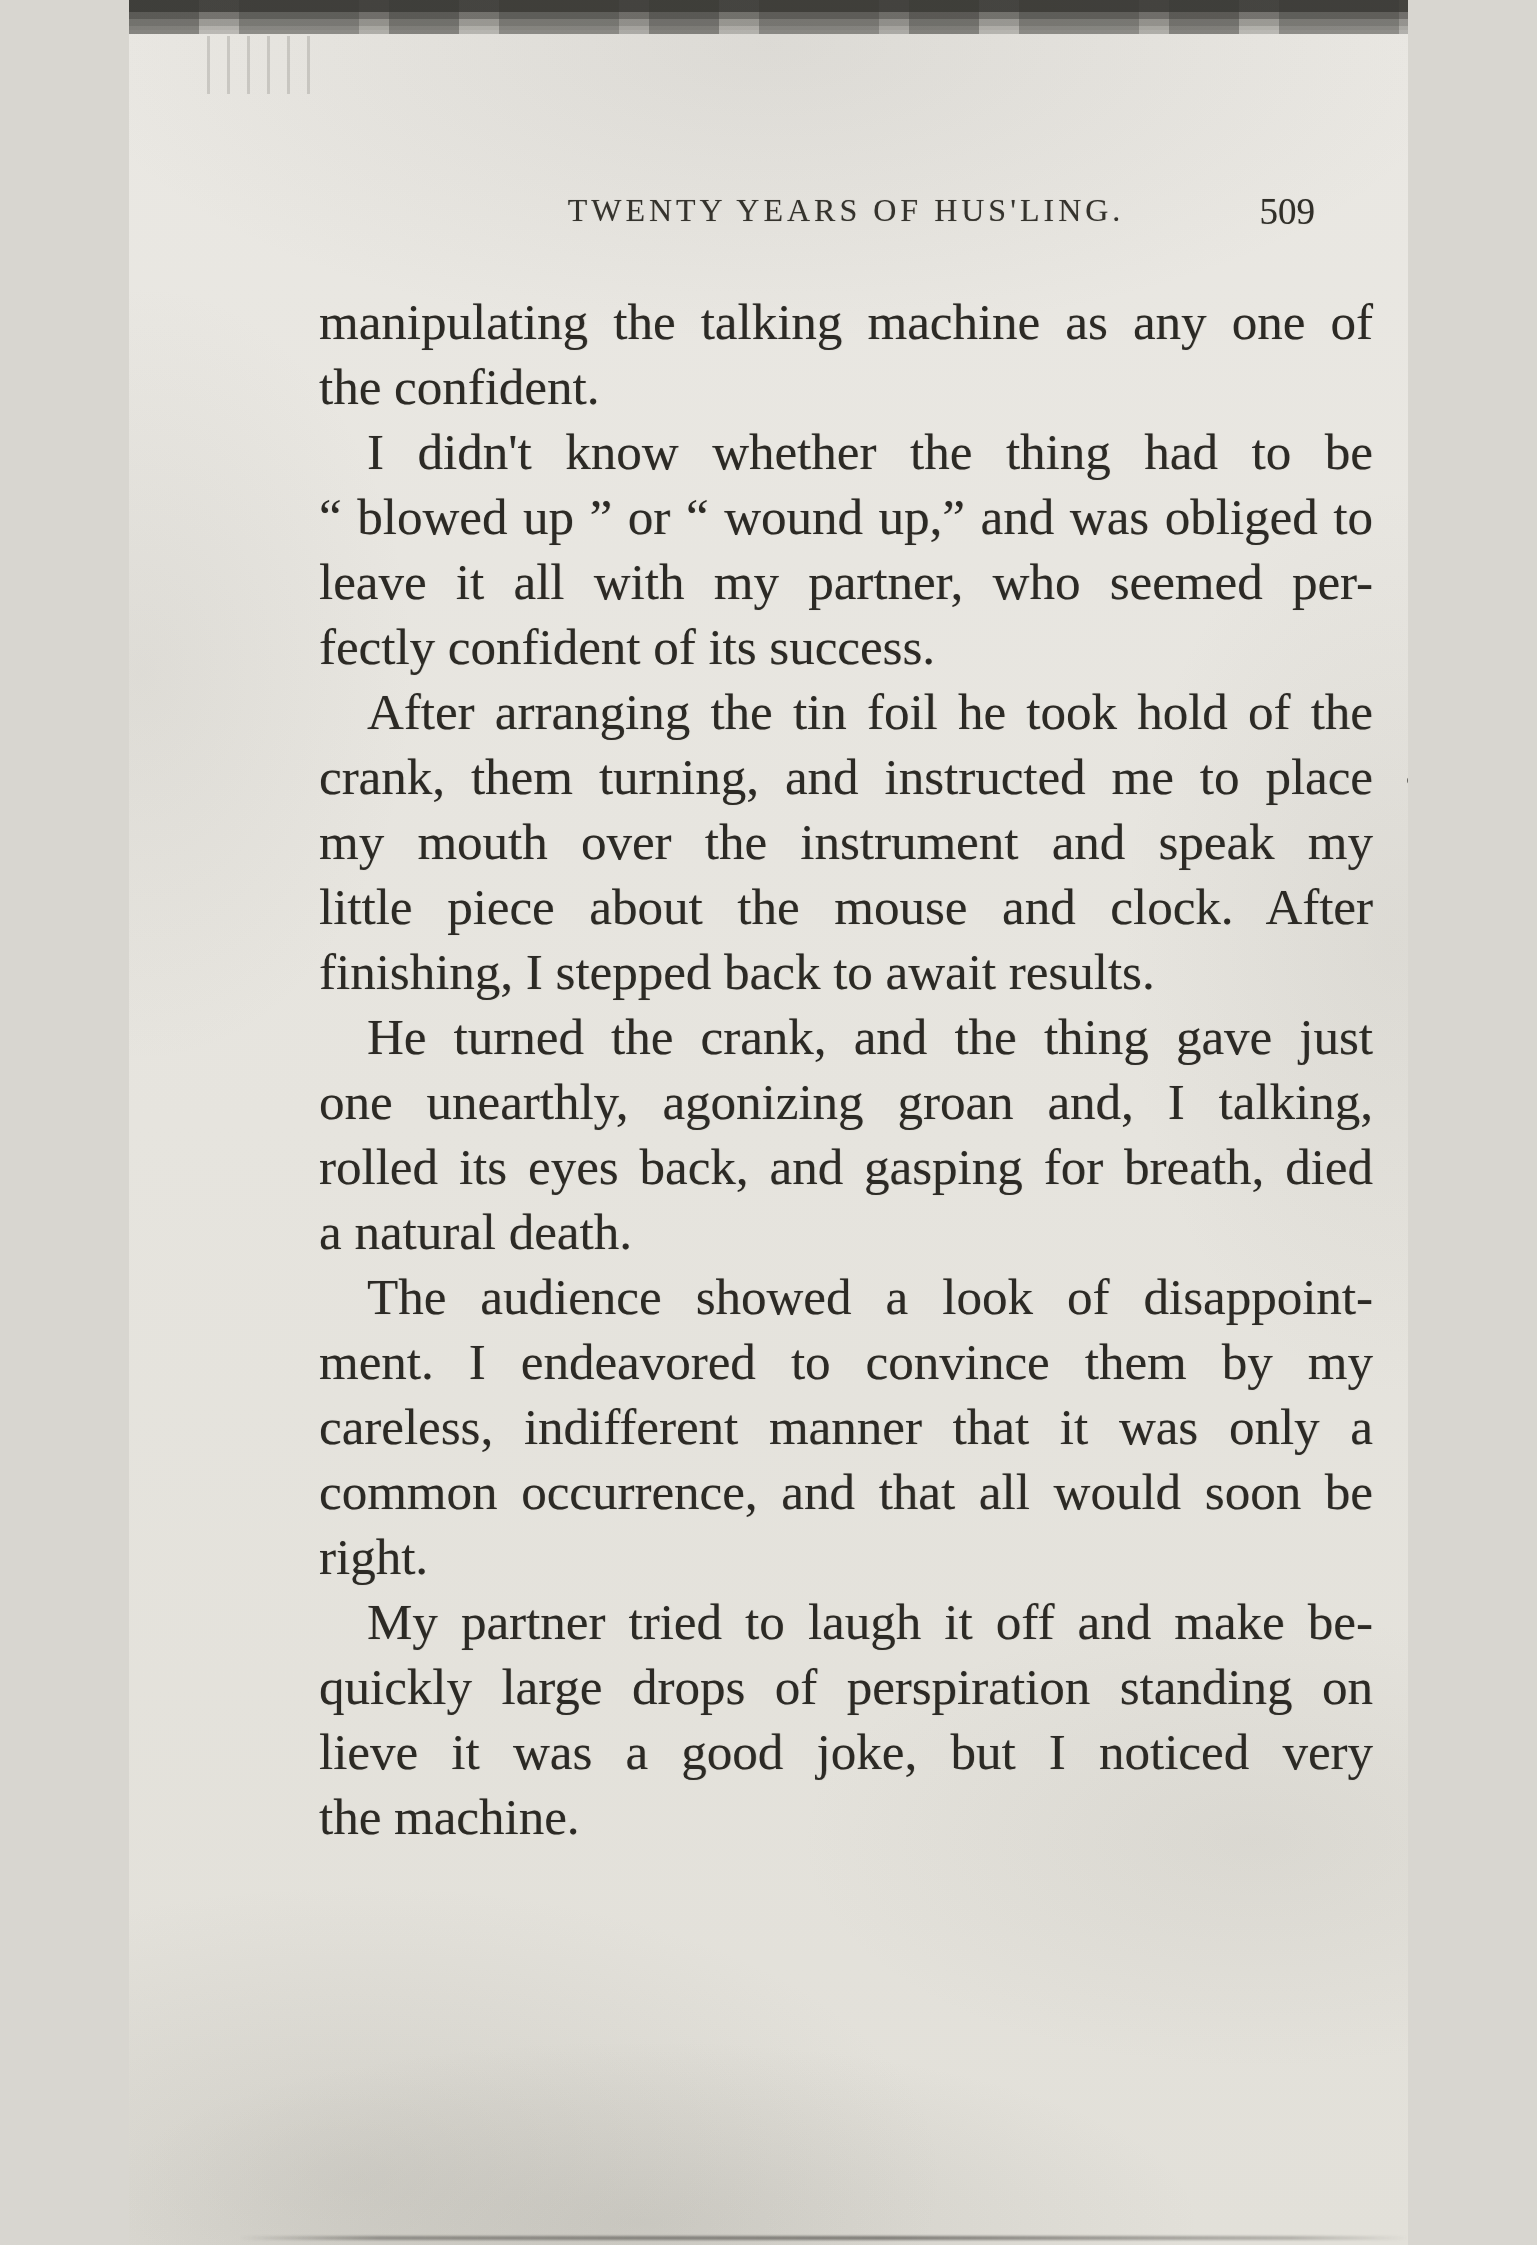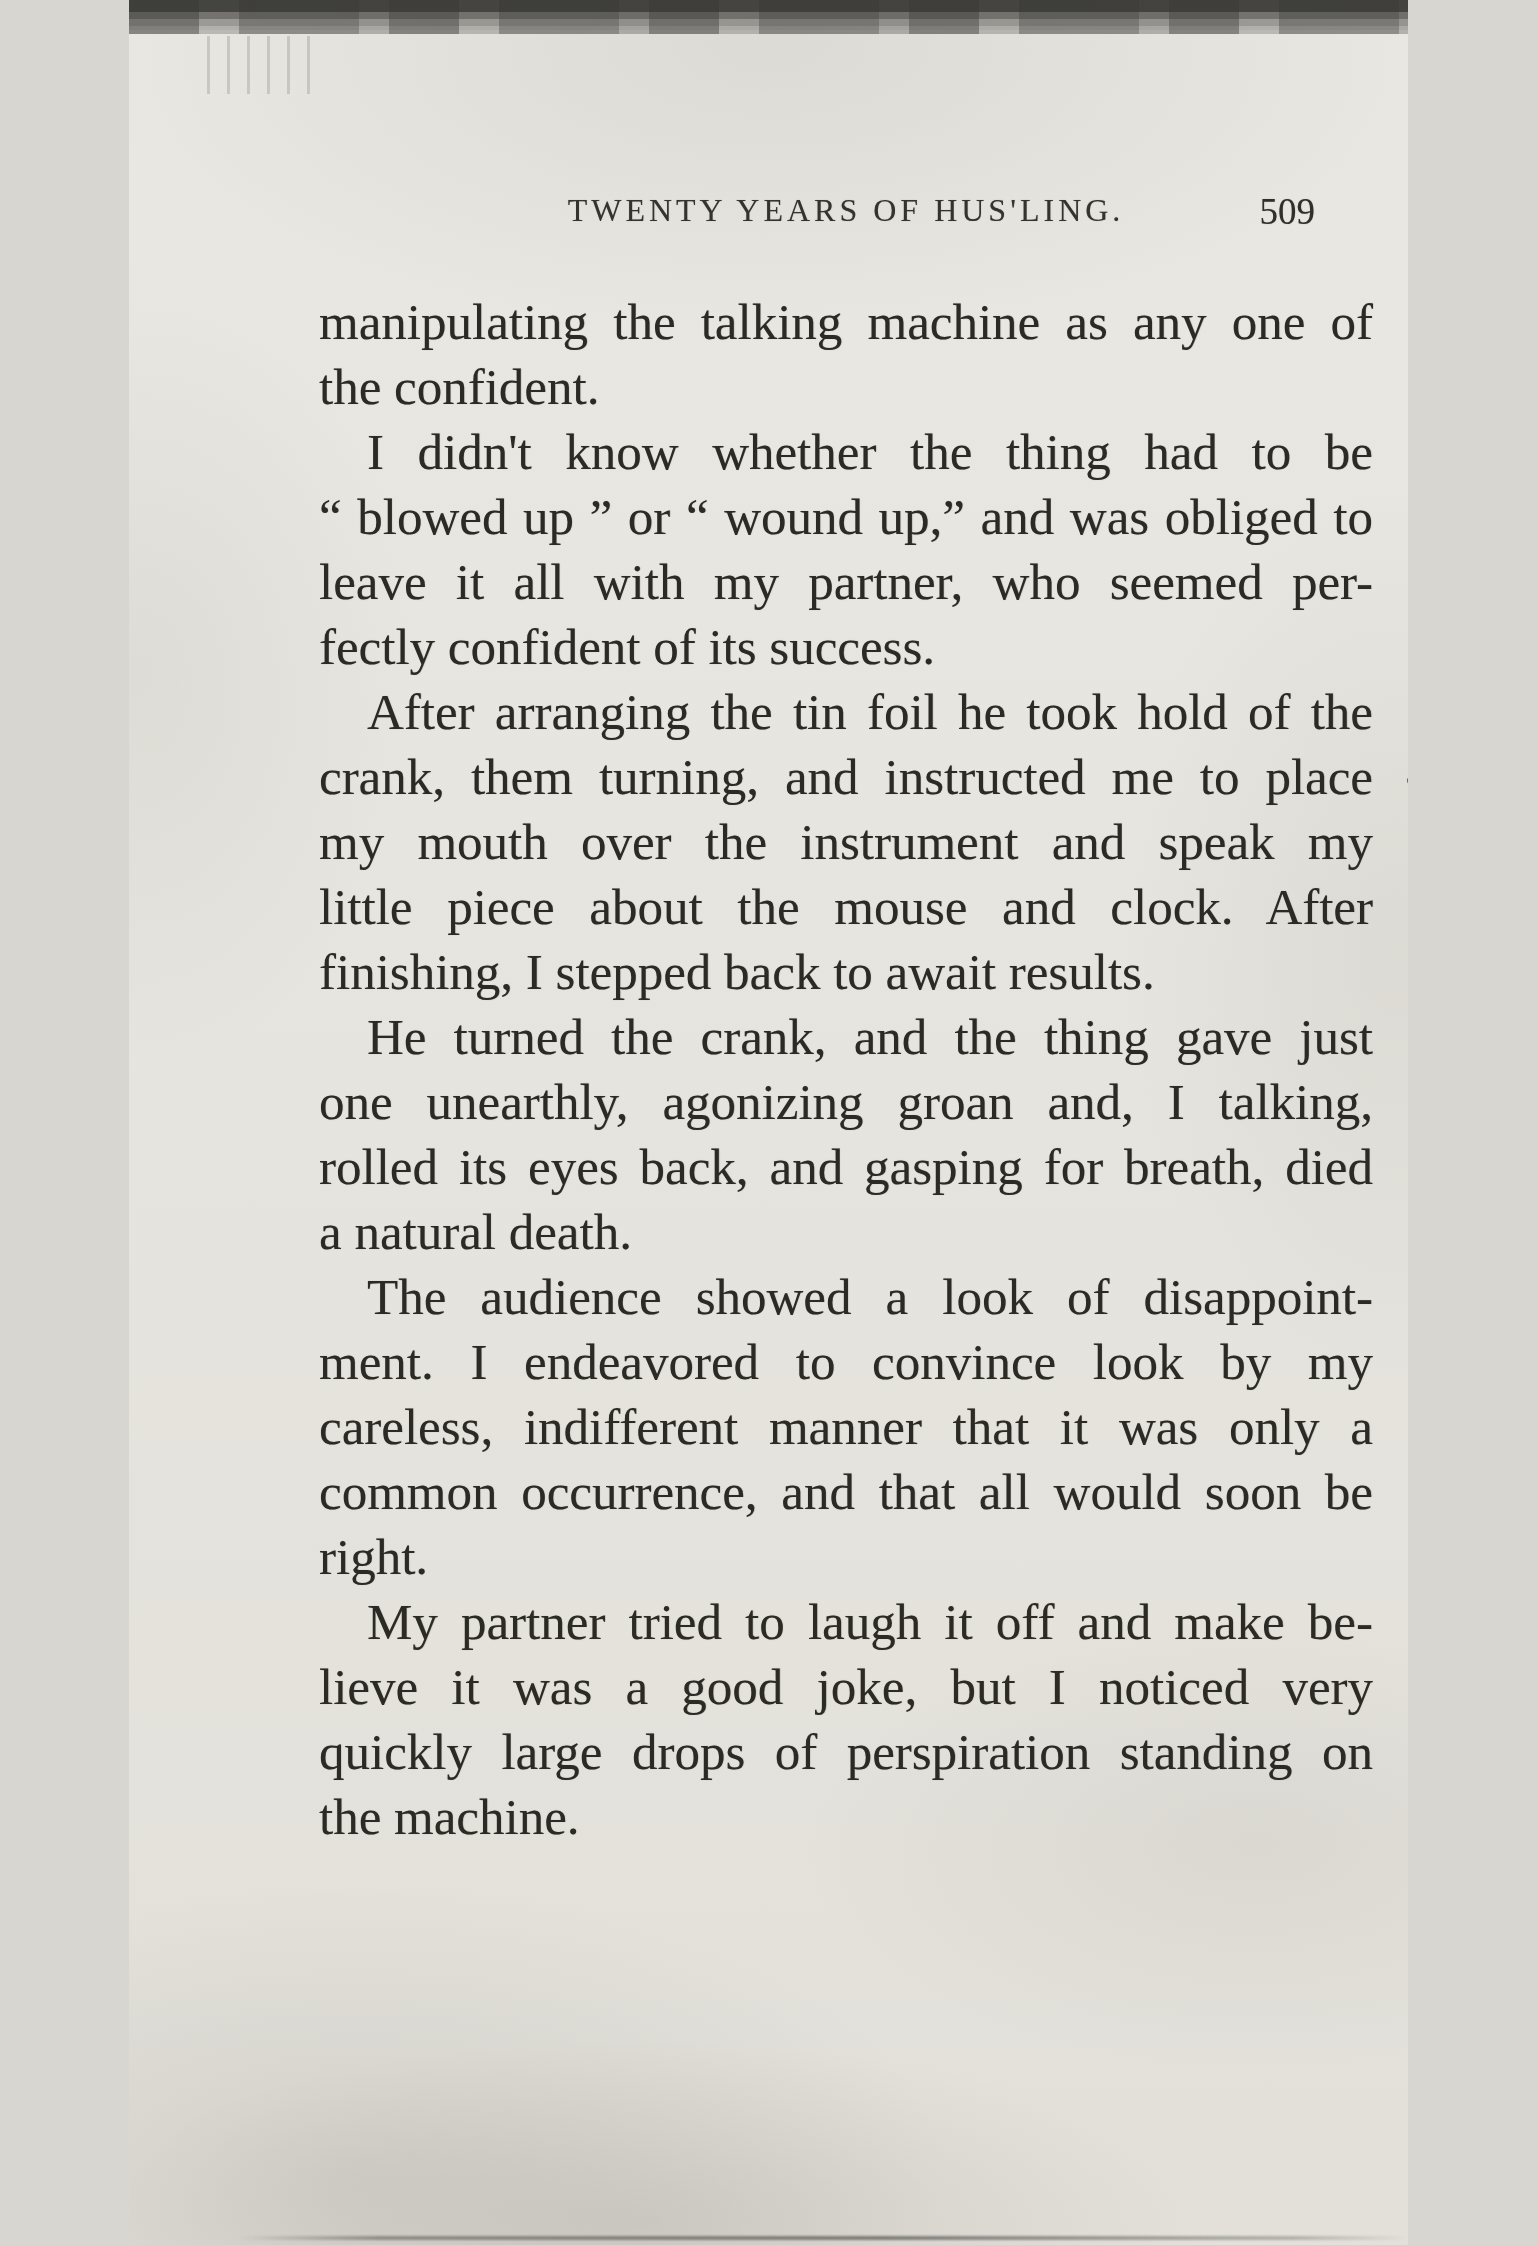--- a/index.html
+++ b/index.html
@@ -132,28 +132,28 @@
 
     <div class="para">
       <span class="line first">He turned the crank, and the thing gave just</span>
       <span class="line">one unearthly, agonizing groan and, I talking,</span>
       <span class="line">rolled its eyes back, and gasping for breath, died</span>
       <span class="line last">a natural death.</span>
     </div>
 
     <div class="para">
       <span class="line first">The audience showed a look of disappoint-</span>
-      <span class="line">ment. I endeavored to convince look by my</span>
+      <span class="line">ment. I endeavored to convince them by my</span>
       <span class="line">careless, indifferent manner that it was only a</span>
       <span class="line">common occurrence, and that all would soon be</span>
       <span class="line last">right.</span>
     </div>
 
     <div class="para">
       <span class="line first">My partner tried to laugh it off and make be-</span>
+      <span class="line">quickly large drops of perspiration standing on</span>
       <span class="line">lieve it was a good joke, but I noticed very</span>
-      <span class="line">quickly large drops of perspiration standing on</span>
       <span class="line last">the machine.</span>
     </div>
 
 
   </div>
 </div>
 
 </body></html>

